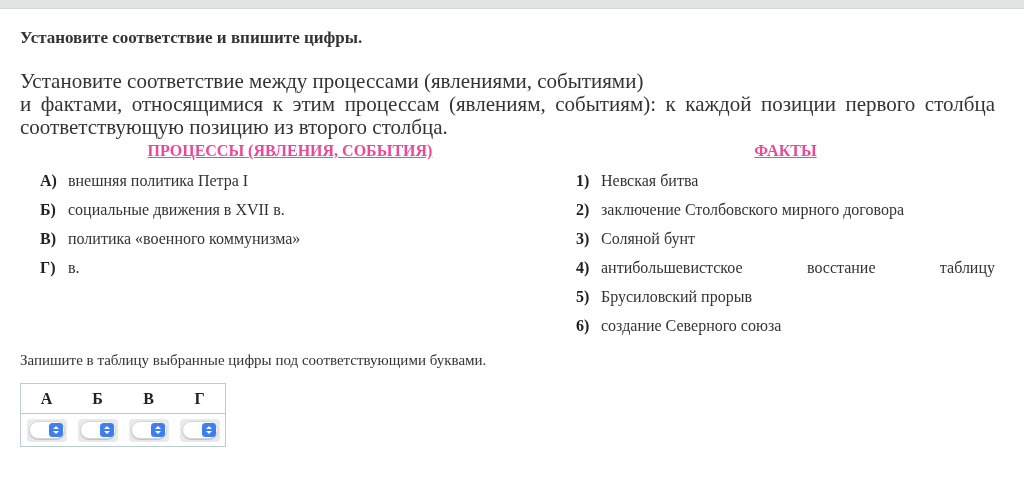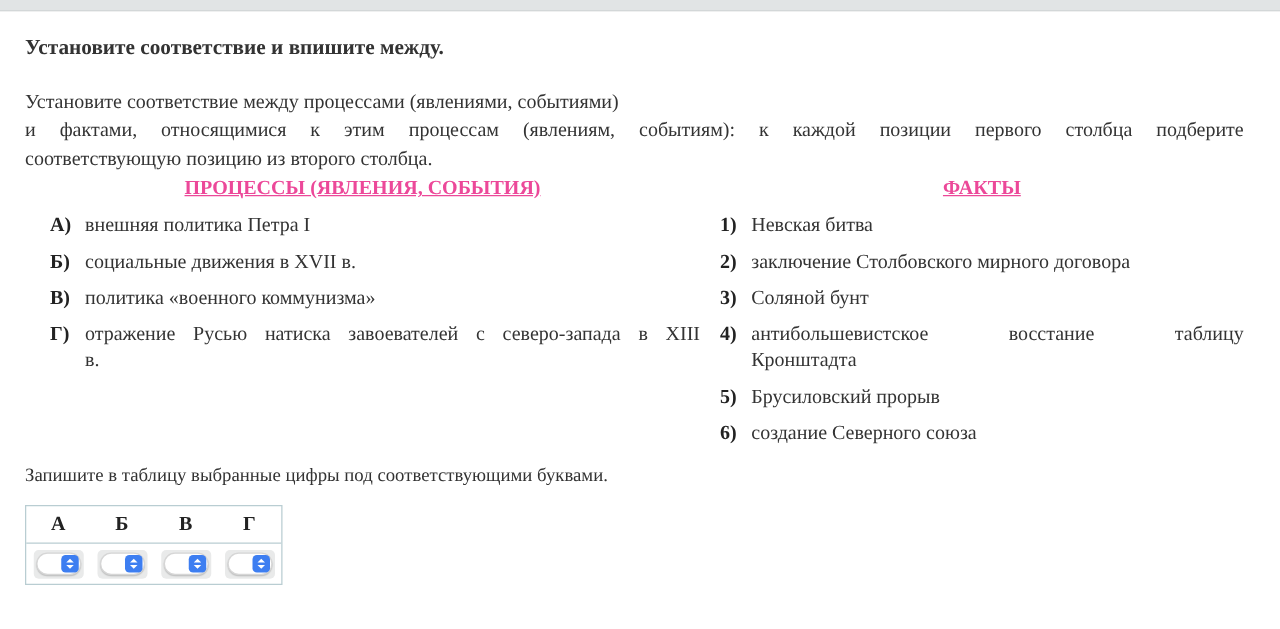--- a/index.html
+++ b/index.html
@@ -20,21 +20,21 @@
 
   .title {
     font-size: 17px;
     font-weight: bold;
     line-height: 20px;
     margin: 0;
   }
 
   .intro {
     margin-top: 22px;
-    font-size: 16px;
+    font-size: 21px;
     line-height: 23px;
   }
   .intro span { display: block; }
 
   
   .just {
     display: block;
     text-align: justify;
     overflow: hidden;
   }
@@ -149,21 +149,21 @@
     border-top: 3.5px solid #ffffff;
   }
 </style>
 </head>
 <body>
 
 <div class="topbar"></div>
 
 <div class="content">
 
-  <p class="title">Установите соответствие и впишите между.</p>
+  <p class="title">Установите соответствие и впишите цифры.</p>
 
   <div class="intro">
     <span>Установите соответствие между процессами (явлениями, событиями)</span>
     <span class="just just-23">и фактами, относящимися к этим процессам (явлениям, событиям): к каждой позиции первого столбца подберите</span>
     <span>соответствующую позицию из второго столбца.</span>
   </div>
 
   <div class="cols">
 
     <div class="col-left">
@@ -177,21 +177,20 @@
         <span class="item-label">Б)</span>
         <span class="item-text">социальные движения в XVII в.</span>
       </div>
       <div class="item">
         <span class="item-label">В)</span>
         <span class="item-text">политика «военного коммунизма»</span>
       </div>
       <div class="item">
         <span class="item-label">Г)</span>
         <span class="item-text">
-          <span class="just just-21">отражение Русью натиска завоевателей с северо-запада в XIII</span>
           <span class="line2">в.</span>
         </span>
       </div>
     </div>
 
     <div class="col-right">
       <p class="col-header">ФАКТЫ</p>
 
       <div class="item">
         <span class="item-label">1)</span>
@@ -202,21 +201,20 @@
         <span class="item-text">заключение Столбовского мирного договора</span>
       </div>
       <div class="item">
         <span class="item-label">3)</span>
         <span class="item-text">Соляной бунт</span>
       </div>
       <div class="item">
         <span class="item-label">4)</span>
         <span class="item-text">
           <span class="just just-21">антибольшевистское восстание таблицу</span>
-          <span class="line2">Кронштадта</span>
         </span>
       </div>
       <div class="item">
         <span class="item-label">5)</span>
         <span class="item-text">Брусиловский прорыв</span>
       </div>
       <div class="item">
         <span class="item-label">6)</span>
         <span class="item-text">создание Северного союза</span>
       </div>

